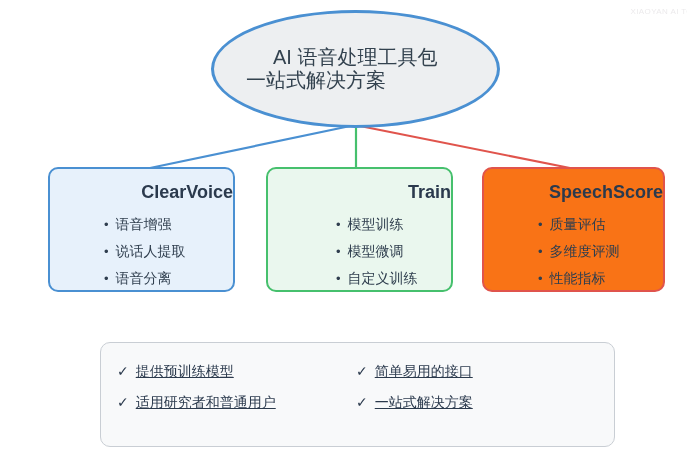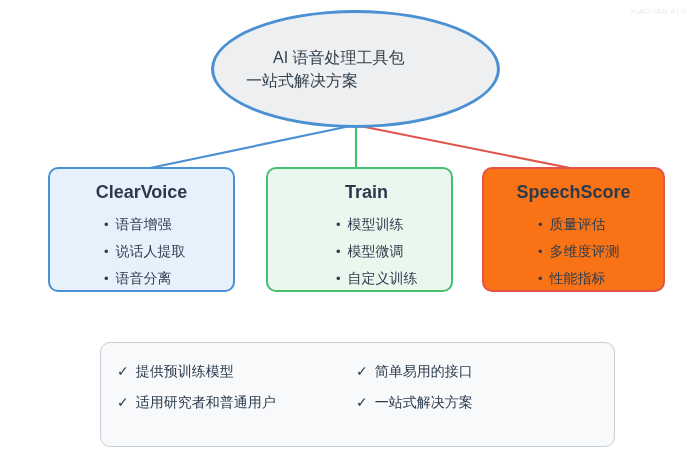--- a/index.html
+++ b/index.html
@@ -29,41 +29,41 @@
     left: 211px; top: 10px;
     width: 289px; height: 118px;
     background: #edeff1;
     border: 3px solid #4a90d2;
     border-radius: 50%;
     box-sizing: border-box;
     display: flex;
     flex-direction: column;
     justify-content: center;
     padding-left: 32px;
-    font-size: 16px;
+    font-size: 20px;
     line-height: 23px;
     color: #33424f;
   }
   .root-line1 { text-indent: 27px; }
 
   .module-box {
     position: absolute;
     top: 167px;
     width: 187px; height: 125px;
     box-sizing: border-box;
     border-radius: 10px;
     border: 2.5px solid;
   }
   .m-blue  { left: 48px;  border-color: #4a90d2; background: #e7f1fb; }
   .m-green { left: 266px; border-color: #46c06d; background: #eaf7ee; padding-left: 14px; }
   .m-red   { left: 482px; width: 183px; border-color: #e0544c; background: #f97316; }
 
   .module-title {
     margin-top: 13px;
-    text-align: center;
+    text-align: right;
     font-size: 18px;
     font-weight: bold;
     color: #2b3a4d;
   }
   .module-list {
     list-style: none;
     margin: 8px 0 0 0;
     padding: 0 0 0 14px;
     font-size: 14px;
     color: #2f3e4e;
@@ -82,21 +82,21 @@
     padding: 19px 0 0 16px;
     display: grid;
     grid-template-columns: 239px 1fr;
     grid-template-rows: auto auto;
     grid-auto-flow: column;
     row-gap: 12px;
     align-content: start;
     font-size: 14px;
     color: #2b3a4d;
   }
-  .feature-item { line-height: 19px; white-space: nowrap; }
+  .feature-item { line-height: 19px; white-space: nowrap; text-decoration: underline; }
   .check { display: inline-block; margin-right: 7px; font-weight: bold; }
 </style>
 </head>
 <body>
 
 <div class="canvas">
 
   <svg class="connectors" viewBox="0 0 687 471">
     <line x1="355" y1="125" x2="150" y2="168" stroke-width="2.2" stroke="#4a90d2"></line>
     <line x1="356" y1="125" x2="356" y2="168" stroke-width="2.2" stroke="#46c06d"></line>

